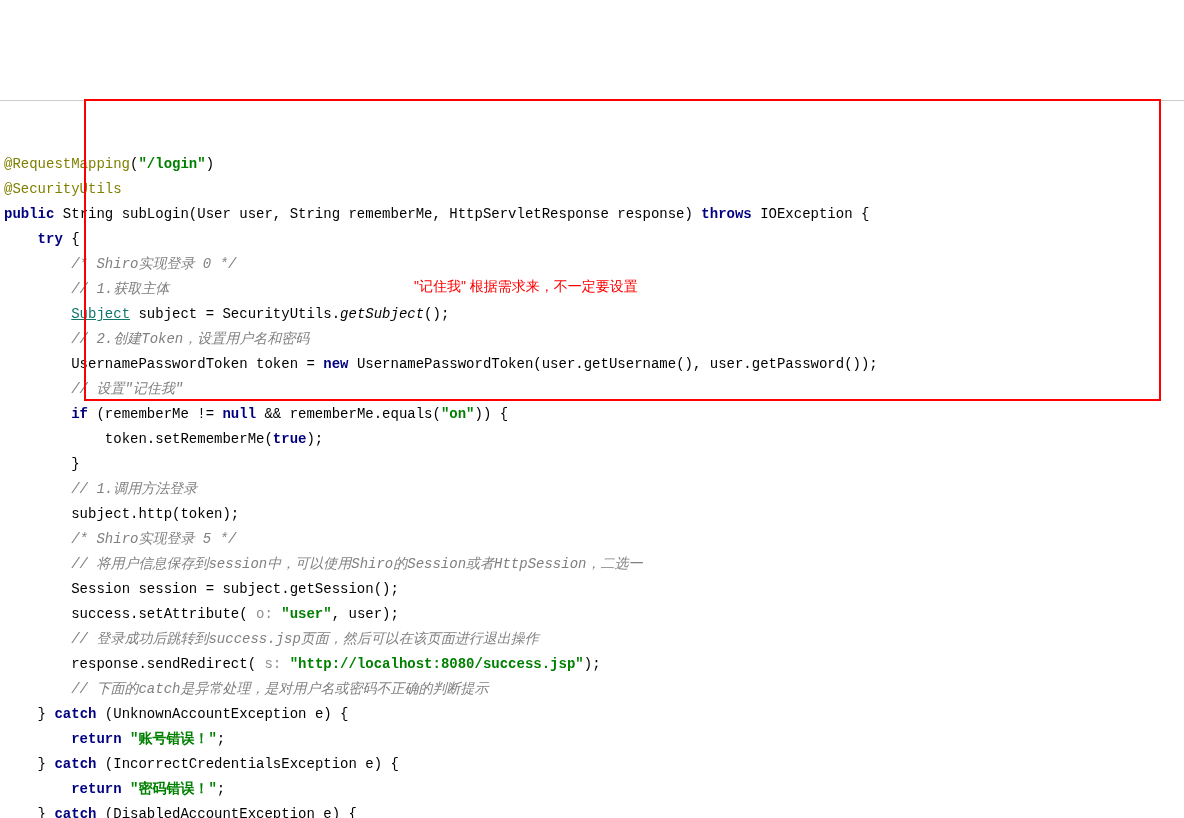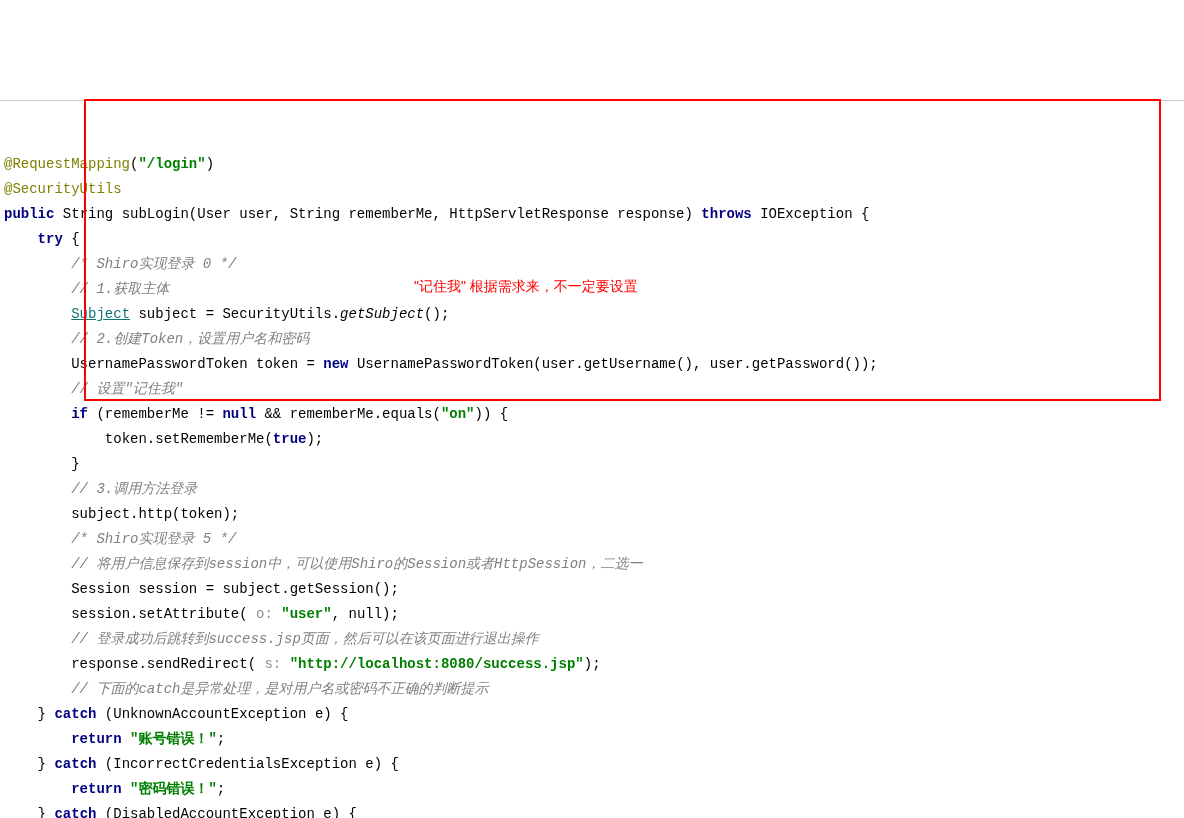--- a/index.html
+++ b/index.html
@@ -71,26 +71,26 @@
     <span class="keyword">try</span> {
         <span class="comment">/* Shiro实现登录 0 */</span>
         <span class="comment">// 1.获取主体</span>
         <span class="link-type">Subject</span><span> subject = SecurityUtils.</span><span class="method-italic">getSubject</span><span>();</span>
         <span class="comment">// 2.创建Token，设置用户名和密码</span>
         <span>UsernamePasswordToken token = </span><span class="keyword">new</span><span> UsernamePasswordToken(user.getUsername(), user.getPassword());</span>
         <span class="comment">// 设置"记住我"</span>
         <span class="keyword">if</span><span> (rememberMe != </span><span class="keyword">null</span><span> &amp;&amp; rememberMe.equals(</span><span class="string">"on"</span><span>)) {</span>
         <span>    token.setRememberMe(</span><span class="keyword">true</span><span>);</span>
         <span>}</span>
-        <span class="comment">// 3.调用方法登录</span>
+        <span class="comment">// 1.调用方法登录</span>
         <span>subject.http(token);</span>
         <span class="comment">/* Shiro实现登录 5 */</span>
         <span class="comment">// 将用户信息保存到session中，可以使用Shiro的Session或者HttpSession，二选一</span>
         <span>Session session = subject.getSession();</span>
-        <span>session.setAttribute(</span><span class="hint"> o: </span><span class="string">"user"</span><span>, null);</span>
+        <span>success.setAttribute(</span><span class="hint"> o: </span><span class="string">"user"</span><span>, user);</span>
         <span class="comment">// 登录成功后跳转到success.jsp页面，然后可以在该页面进行退出操作</span>
         <span>response.sendRedirect(</span><span class="hint"> s: </span><span class="string">"http://localhost:8080/success.jsp"</span><span>);</span>
         <span class="comment">// 下面的catch是异常处理，是对用户名或密码不正确的判断提示</span>
     } <span class="keyword">catch</span> <span>(UnknownAccountException e) {</span>
         <span class="keyword">return</span> <span class="string">"账号错误！"</span><span>;</span>
     } <span class="keyword">catch</span> <span>(IncorrectCredentialsException e) {</span>
         <span class="keyword">return</span> <span class="string">"密码错误！"</span><span>;</span>
     } <span class="keyword">catch</span> <span>(DisabledAccountException e) {</span>
          
     }  

